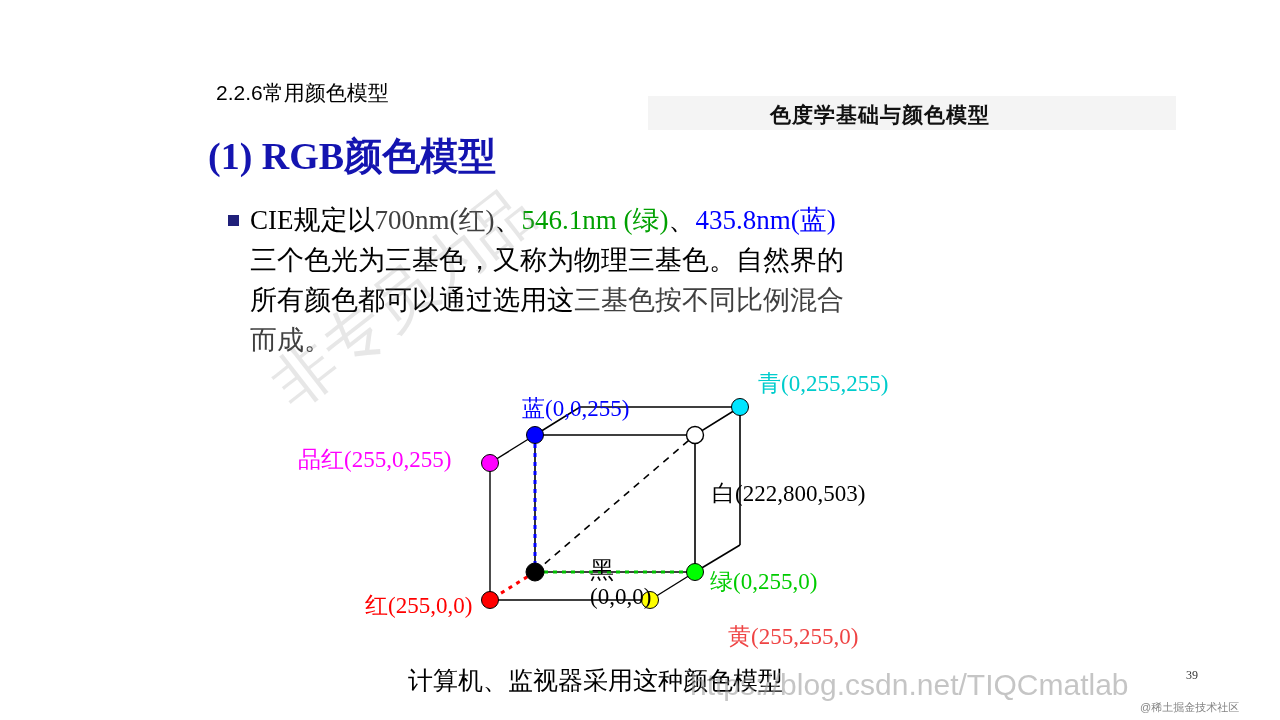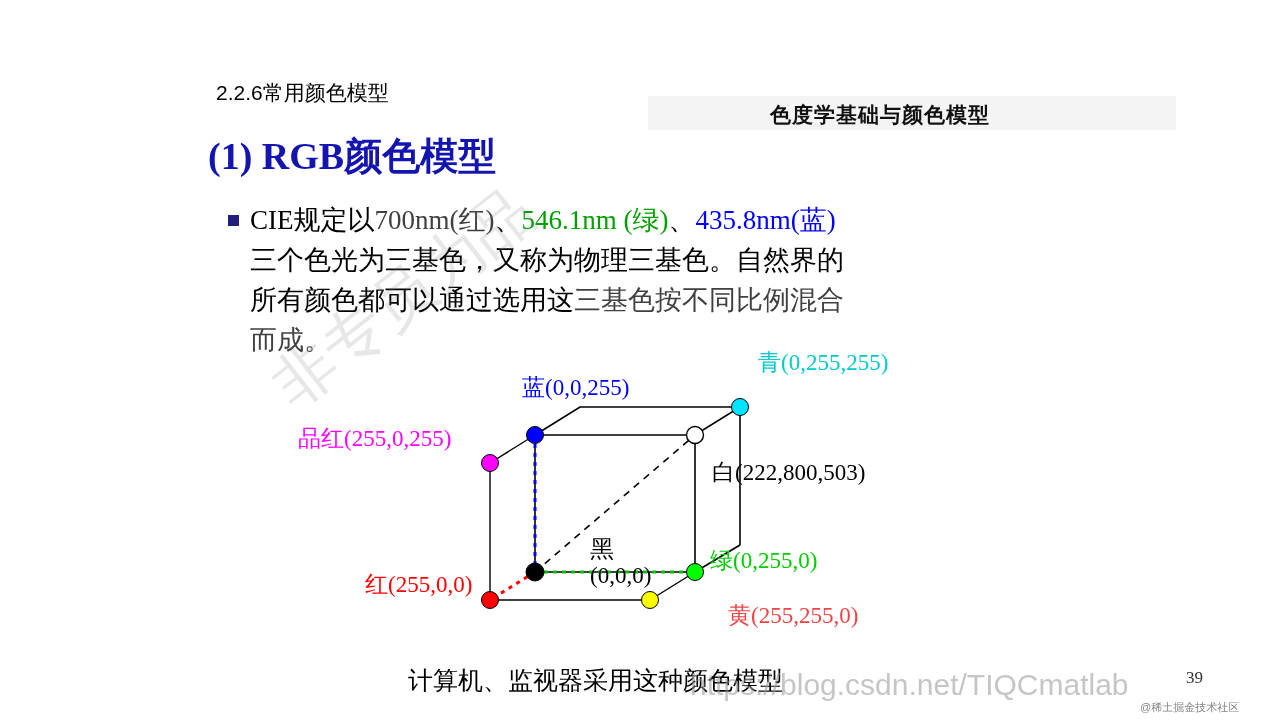--- a/index.html
+++ b/index.html
@@ -109,40 +109,41 @@
     top: 365px;
     width: 720px;
     height: 290px;
   }
 
   .lbl {
     position: absolute;
     font-family: "Liberation Serif", serif;
     font-size: 23px;
     white-space: nowrap;
+    margin-top: 21px;
   }
   .lbl-big { font-size: 24px; }
 
   
   .caption {
     position: absolute;
     left: 408px;
     top: 664px;
     font-family: "Liberation Serif", serif;
     font-size: 25px;
     color: #000000;
     white-space: nowrap;
   }
 
   .page-num {
     position: absolute;
     left: 1186px;
     top: 668px;
     font-family: "Liberation Serif", serif;
-    font-size: 17px;
+    font-size: 12px;
     color: #333333;
   }
 
   
   .url-watermark {
     position: absolute;
     left: 690px;
     top: 668px;
     font-family: "Liberation Sans", sans-serif;
     font-size: 30px;

